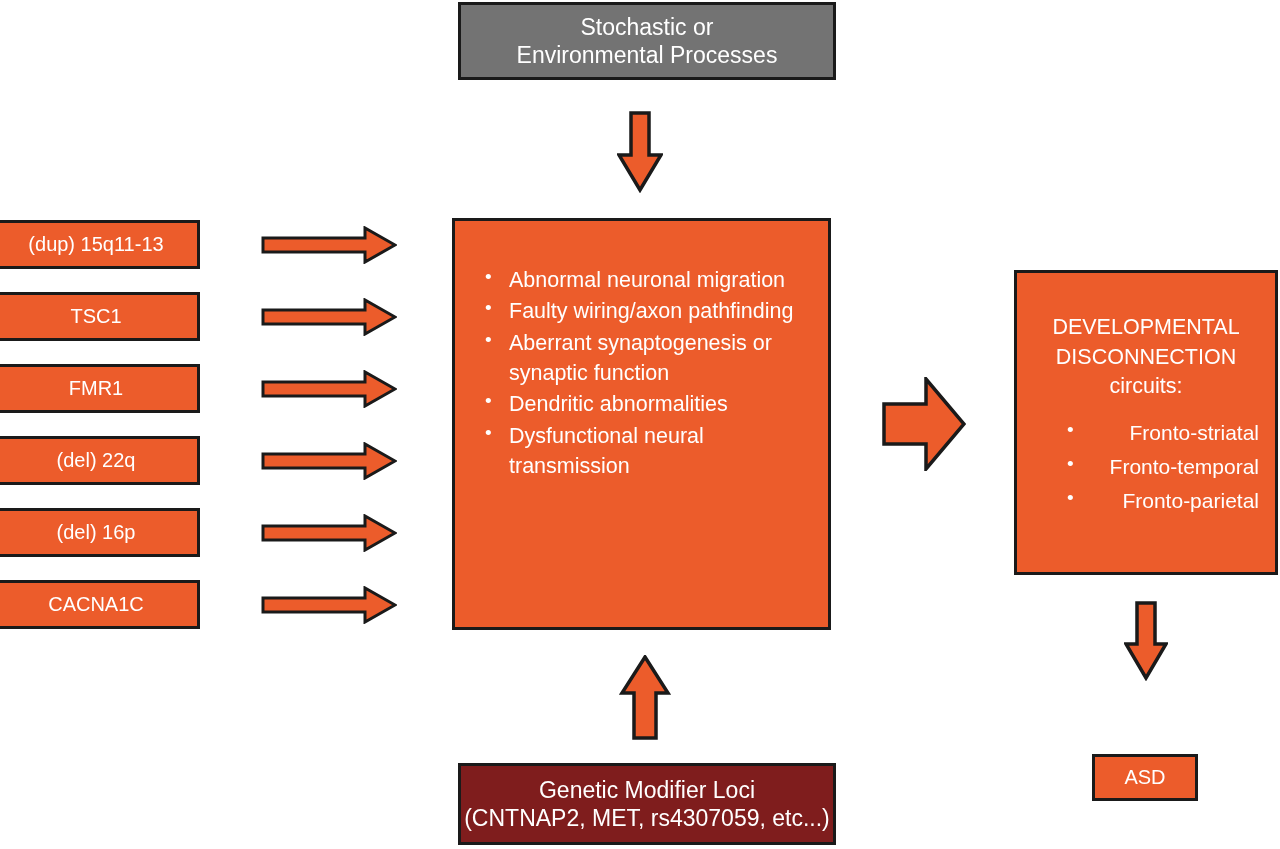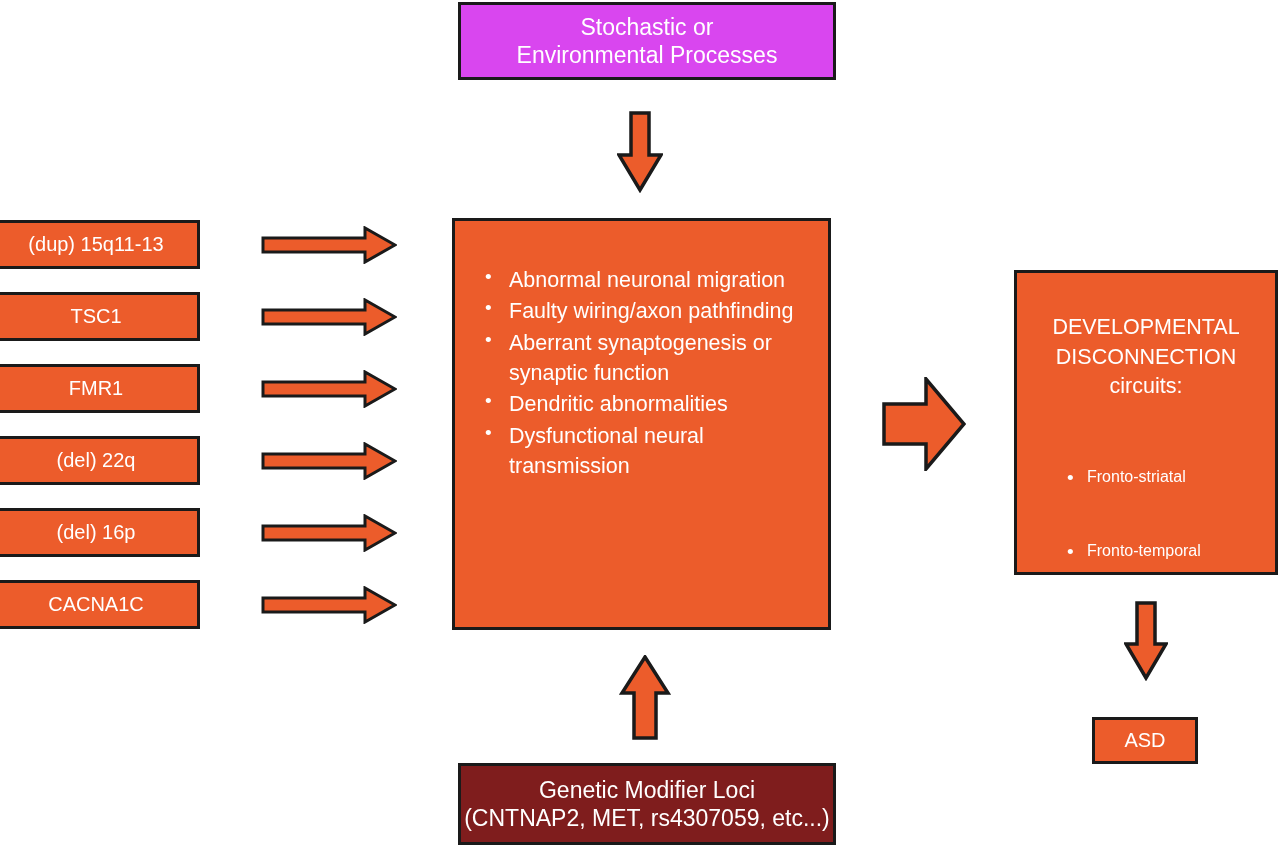--- a/index.html
+++ b/index.html
@@ -21,21 +21,21 @@
     position: absolute;
     box-sizing: border-box;
     border: 3px solid #1a1a1a;
     color: #ffffff;
     display: flex;
     align-items: center;
     justify-content: center;
     text-align: center;
     line-height: 1.22;
   }
-  .box-blue   { background: #d946ef; }
+  .box-blue   { background: #737373; }
   .box-orange { background: #ec5c2b; }
   .box-green  { background: #7f1d1d; align-items: center; }
 
   
   #stochastic-box {
     left: 458px; top: 2px; width: 378px; height: 78px;
     font-size: 23px;
   }
   #stochastic-box .line { display: block; }
 
@@ -85,37 +85,36 @@
     padding: 24px 10px 0 10px;
   }
   #disconnection-box .heading .line { display: block; }
   #disconnection-box ul {
     list-style: none;
     margin: 0;
     padding: 14px 0 0 34px;
   }
   #disconnection-box li {
     position: relative;
-    font-size: 16px;
+    font-size: 21px;
     line-height: 1.62;
     padding-left: 20px;
-    text-align: left;
-    margin-top: 48px;
+    text-align: right;
   }
   #disconnection-box li::before {
     content: "\2022";
     position: absolute;
     left: 0px;
     top: -1px;
     font-size: 19px;
   }
 
   
   #asd-box {
-    left: 1092px; top: 717px; width: 106px; height: 47px;
+    left: 1092px; top: 754px; width: 106px; height: 47px;
     font-size: 20px;
   }
 
   
   #genetic-box {
     left: 458px; top: 763px; width: 378px; height: 82px;
     font-size: 23px;
   }
   #genetic-box .line { display: block; }
 

